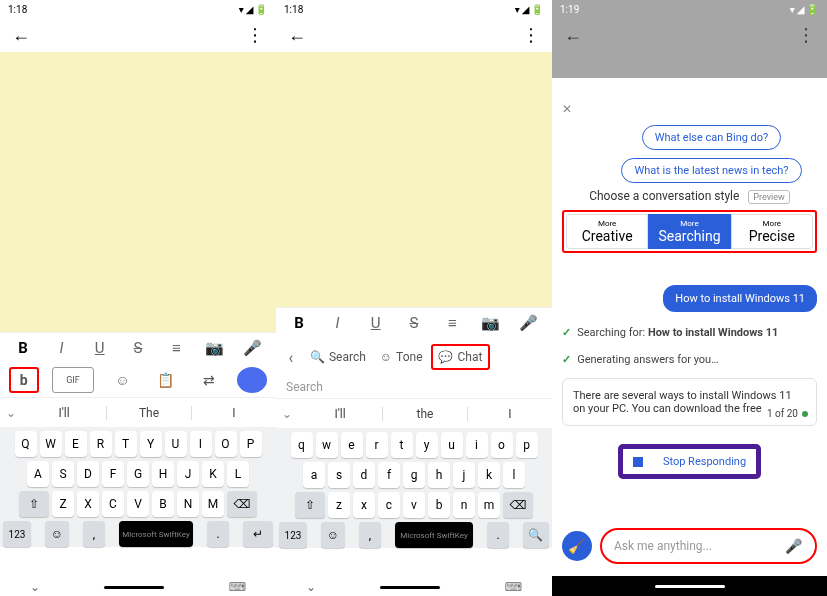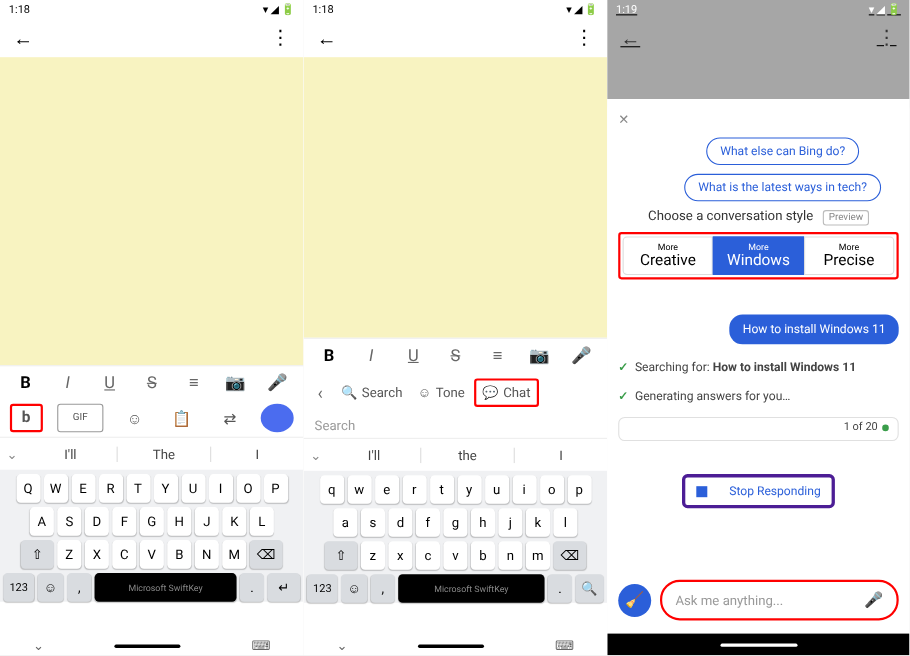--- a/index.html
+++ b/index.html
@@ -41,32 +41,32 @@
   .pred-row .chev { width: 22px; text-align: center; color:#888; }
   .pred-row .pred { flex:1; text-align:center; }
   .pred-row .pred.mid { border-left:1px solid #ddd; border-right:1px solid #ddd; }
 
   .kb { background: #f0f1f3; padding: 4px 3px 0 3px; }
   .kb-row { display: flex; justify-content: center; gap: 3px; margin-bottom: 4px; }
   .key { background: #fff; border-radius: 4px; width: 22px; height: 26px; display:flex; align-items:center; justify-content:center; font-size: 12px; box-shadow: 0 1px 1px rgba(0,0,0,0.2); }
   .key.wide { width: 30px; background:#d9dce0; }
   .key.space { flex:1; background:#000000; font-size:8px; color:#888; }
   .key.dark { background:#d9dce0; }
-  .kb-bottom { display:flex; gap:3px; align-items:center; }
+  .kb-bottom { display:flex; gap:14px; align-items:center; }
   .kb-num { width:28px; font-size:10px; }
   .kb-emoji { width:24px; }
   .kb-srch { width:26px; background:#d9dce0; }
 
   .nav { position:absolute; bottom:0; left:0; right:0; height:18px; display:flex; align-items:center; justify-content:space-between; padding:0 30px; }
   .nav .pill { width:60px; height:3px; background:#000; border-radius:2px; }
   .nav-kb { font-size:12px; color:#666; }
   .nav-chev { font-size:12px; color:#666; }
 
   
-  .p3-dim { position:absolute; top:0; left:0; right:0; height:90px; background:rgba(0,0,0,0.35);text-decoration:underline; }
+  .p3-dim { position:absolute; top:0; left:0; right:0; height:78px; background:rgba(0,0,0,0.35); }
   .p3-status { color:#fff; }
   .p3-top { color:#333; }
   .sheet { position:absolute; top:90px; left:0; right:0; bottom:0; background:#fff; border-radius:10px 10px 0 0; padding:8px 10px 0 10px; overflow:hidden; }
   .close-x { font-size:12px; color:#888; }
   .chips-col { display:flex; flex-direction:column; align-items:center; gap:8px; margin-top:8px; }
   .chip { border:1px solid #2b5fd9; color:#2b5fd9; font-size:11px; padding:5px 12px; border-radius:14px;margin-left:44px; }
 
   .style-label { text-align:center; font-size:12px; color:#333; margin-top:6px; }
   .preview-tag { display:inline-block; font-size:9px; border:1px solid #bbb; color:#888; padding:1px 4px; border-radius:3px; margin-left:6px; }
 
@@ -83,21 +83,21 @@
 
   .stat-line { display:flex; align-items:center; gap:6px; font-size:11px; color:#444; margin-top:14px; }
   .check { color:#3a9d4a; font-weight:bold; }
   .stat-line .bold { font-weight:bold; }
 
   .answer-card { border:1px solid #e0e0e0; border-radius:6px; padding:10px; margin-top:12px; font-size:11px; color:#333; position:relative; }
   .answer-count { position:absolute; right:8px; bottom:6px; font-size:10px; color:#444; display:flex; align-items:center; gap:4px; }
   .dot-green { width:6px; height:6px; background:#3a9d4a; border-radius:50%; display:inline-block; }
 
   .stop-row { display:flex; justify-content:center; margin-top:18px; }
-  .stop-btn { border:3px solid #4c1d95; color:#2b5fd9; font-size:11px; padding:6px 10px; border-radius:5px; display:flex; align-items:center; gap:20px;margin-top:12px; }
+  .stop-btn { border:5px solid #4c1d95; color:#2b5fd9; font-size:11px; padding:6px 10px; border-radius:5px; display:flex; align-items:center; gap:20px; }
   .stop-sq { width:10px; height:10px; background:#2b5fd9; display:inline-block; }
 
   .input-row { position:absolute; left:10px; right:10px; bottom:32px; display:flex; align-items:center; gap:8px; }
   .broom { width:30px; height:30px; border-radius:50%; background:#2b5fd9; color:#fff; display:flex; align-items:center; justify-content:center; font-size:14px; }
   .ask-box { flex:1; border:2px solid red; border-radius:18px; padding:8px 12px; display:flex; align-items:center; justify-content:space-between; }
   .ask-ph { font-size:12px; color:#999; }
   .mic-blue { color:#2b5fd9; font-size:14px; }
 
   .p3-nav { position:absolute; bottom:0; left:0; right:0; height:20px; background:#000; display:flex; align-items:center; justify-content:center; }
   .p3-nav .pill { width:70px; height:3px; background:#fff; border-radius:2px; }
@@ -322,36 +322,36 @@
       <span class="back-arrow">←</span>
       <span class="vdots">⋮</span>
     </div>
   </div>
 
   <div class="sheet">
     <span class="close-x">✕</span>
 
     <div class="chips-col">
       <div class="chip">What else can Bing do?</div>
-      <div class="chip">What is the latest ways in tech?</div>
+      <div class="chip">What is the latest news in tech?</div>
     </div>
 
     <div class="style-label">
       <span>Choose a conversation style</span>
       <span class="preview-tag">Preview</span>
     </div>
 
     <div class="style-box">
       <div class="style-seg left">
         <span class="s1">More</span>
           <span class="s2">Creative</span>
       </div>
       <div class="style-seg active">
         <span class="s1">More</span>
-          <span class="s2">Windows</span>
+          <span class="s2">Searching</span>
       </div>
       <div class="style-seg right">
         <span class="s1">More</span>
           <span class="s2">Precise</span>
       </div>
     </div>
 
     <div class="user-bubble">
       <span>How to install Windows 11</span>
     </div>
@@ -359,20 +359,21 @@
     <div class="stat-line">
       <span class="check">✓</span>
       <span><span>Searching for: </span><span class="bold">How to install Windows 11</span></span>
     </div>
     <div class="stat-line">
       <span class="check">✓</span>
       <span>Generating answers for you…</span>
     </div>
 
     <div class="answer-card">
+      <span>There are several ways to install Windows 11 on your PC. You can download the free</span>
       <div class="answer-count">
         <span>1 of 20</span>
           <span class="dot-green"></span>
       </div>
     </div>
 
     <div class="stop-row">
       <div class="stop-btn">
         <span class="stop-sq"></span>
         <span>Stop Responding</span>

